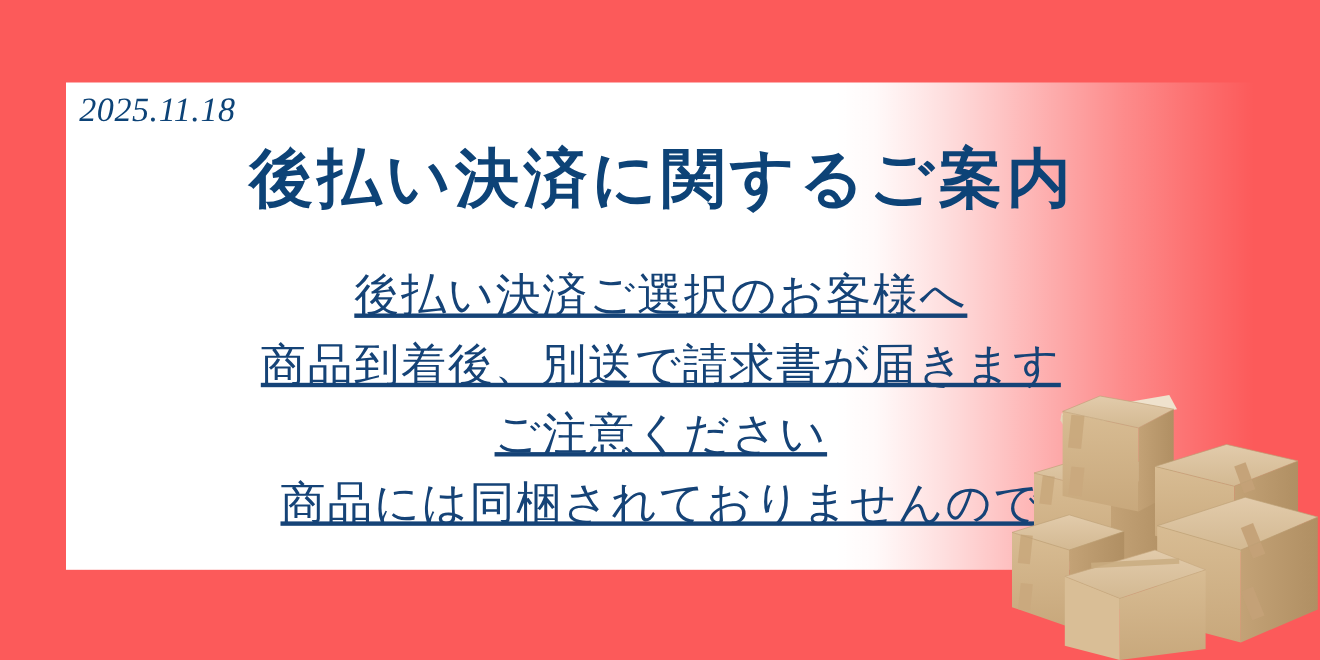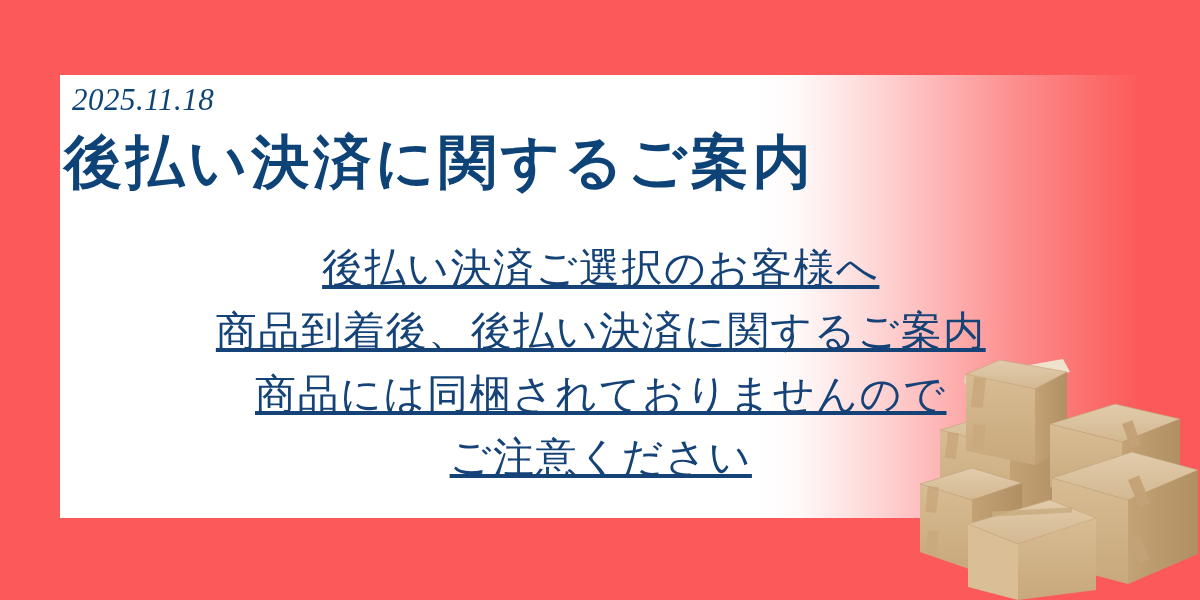--- a/index.html
+++ b/index.html
@@ -54,20 +54,21 @@
     color: #0d4377;
     white-space: nowrap;
   }
 
   
   #headline {
     position: absolute;
     left: 60px;
     top: 132px;
     width: 1080px;
+    text-align: center;
     font-size: 58px;
     font-weight: bold;
     line-height: 1.08;
     letter-spacing: 4px;
     color: #0d4377;
     white-space: nowrap;
     text-indent: 4px;
   }
 
   
@@ -105,23 +106,23 @@
 <div id="banner">
 
   <div id="panel"></div>
 
   <div id="date">2025.11.18</div>
 
   <div id="headline">後払い決済に関するご案内</div>
 
   <div id="body-lines">
     <span class="line">後払い決済ご選択のお客様へ</span>
-    <span class="line">商品到着後、後払い決済に関するご案内</span>
+    <span class="line">商品到着後、別送で請求書が届きます</span>
+    <span class="line">ご注意ください</span>
     <span class="line">商品には同梱されておりませんので</span>
-    <span class="line">ご注意ください</span>
   </div>
 
   <div id="boxes">
     <svg width="300" height="248" viewBox="0 0 300 248" xmlns="http://www.w3.org/2000/svg">
       <defs>
         <linearGradient id="topFace" x1="0" y1="0" x2="0" y2="1">
           <stop offset="0%" stop-color="#e2cbab"></stop>
           <stop offset="100%" stop-color="#d3b992"></stop>
         </linearGradient>
         <linearGradient id="frontFace" x1="0" y1="0" x2="0" y2="1">

